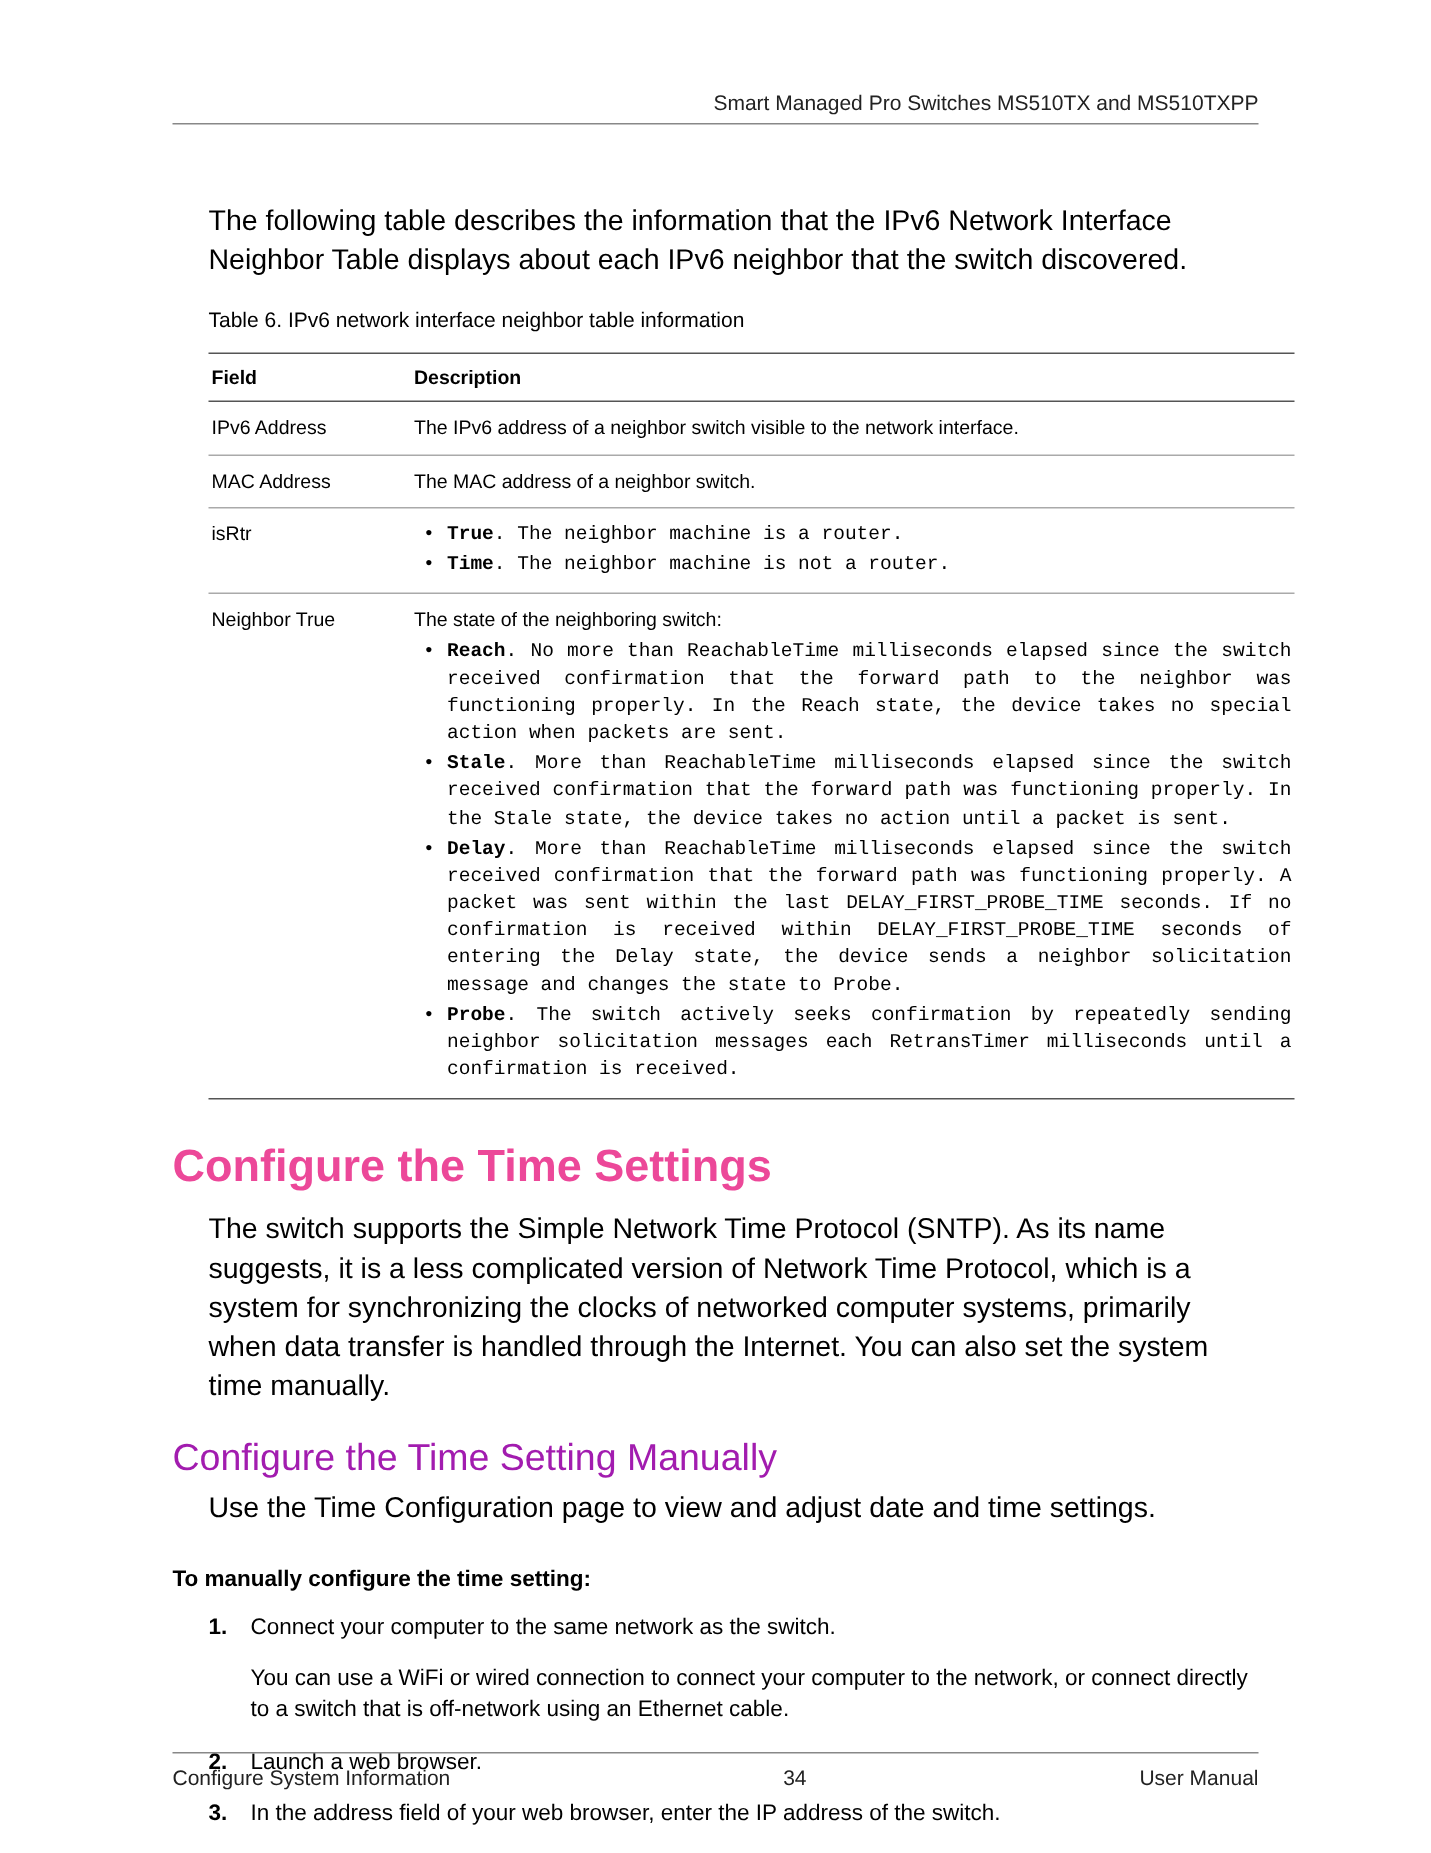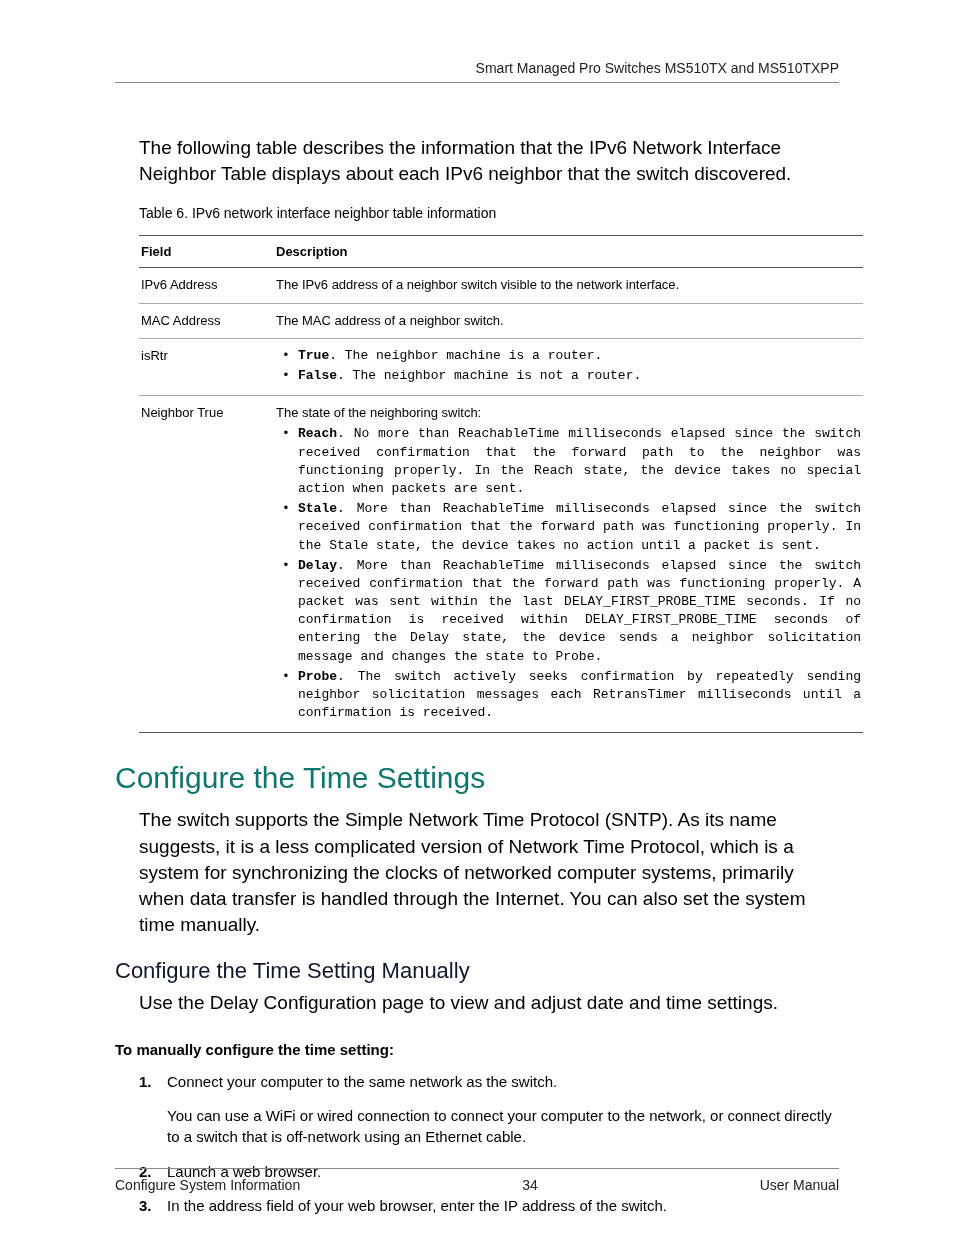--- a/index.html
+++ b/index.html
@@ -69,30 +69,30 @@
     }
     ul.cell-list li::before {
       content: "•";
       position: absolute;
       left: 6px;
       top: 0;
     }
     .cell-intro { margin-bottom: 3px; }
     h1.section {
       font-family: "Trebuchet MS", "Lucida Sans", Arial, sans-serif;
-      font-weight: 400;
+      font-weight: 700;
       font-size: 30px;
-      color: #0f766e;
+      color: #ec4899;
       margin: 10px 0 12px 0;
     }
     h2.subsection {
       font-family: "Trebuchet MS", "Lucida Sans", Arial, sans-serif;
       font-weight: 400;
-      font-size: 22px;
-      color: #0f172a;
+      font-size: 25px;
+      color: #a21caf;
       margin: 20px 0 6px 0;
     }
     .indented { margin-left: 24px; }
     .lead {
       font-weight: bold;
       font-size: 15px;
       margin: 24px 0 14px 0;
     }
     ol.steps {
       list-style: none;
@@ -163,21 +163,21 @@
     </tr>
     <tr>
       <td>MAC Address</td>
       <td>The MAC address of a neighbor switch.</td>
     </tr>
     <tr>
       <td>isRtr</td>
       <td>
         <ul class="cell-list">
           <li><b>True</b><span>. The neighbor machine is a router.</span></li>
-          <li><b>False</b><span>. The neighbor machine is not a router.</span></li>
+          <li><b>Time</b><span>. The neighbor machine is not a router.</span></li>
         </ul>
       </td>
     </tr>
     <tr>
       <td>Neighbor True</td>
       <td>
         <div class="cell-intro">The state of the neighboring switch:</div>
         <ul class="cell-list">
           <li><b>Reach</b><span>. No more than ReachableTime milliseconds elapsed since the switch received confirmation that the forward path to the neighbor was functioning properly. In the Reach state, the device takes no special action when packets are sent.</span></li>
           <li><b>Stale</b><span>. More than ReachableTime milliseconds elapsed since the switch received confirmation that the forward path was functioning properly. In the Stale state, the device takes no action until a packet is sent.</span></li>
@@ -186,21 +186,21 @@
         </ul>
       </td>
     </tr>
   </tbody>
 </table>
 
 <h1 class="section">Configure the Time Settings</h1>
 <p class="para indented">The switch supports the Simple Network Time Protocol (SNTP). As its name suggests, it is a less complicated version of Network Time Protocol, which is a system for synchronizing the clocks of networked computer systems, primarily when data transfer is handled through the Internet. You can also set the system time manually.</p>
 
 <h2 class="subsection indented">Configure the Time Setting Manually</h2>
-<p class="para indented" style="margin-bottom:4px">Use the Delay Configuration page to view and adjust date and time settings.</p>
+<p class="para indented" style="margin-bottom:4px">Use the Time Configuration page to view and adjust date and time settings.</p>
 
 <p class="lead indented">To manually configure the time setting:</p>
 
 <ol class="steps indented">
   <li>
     <span>Connect your computer to the same network as the switch.</span>
     <div class="step-note">You can use a WiFi or wired connection to connect your computer to the network, or connect directly to a switch that is off-network using an Ethernet cable.</div>
   </li>
   <li>Launch a web browser.</li>
   <li>In the address field of your web browser, enter the IP address of the switch.</li>

